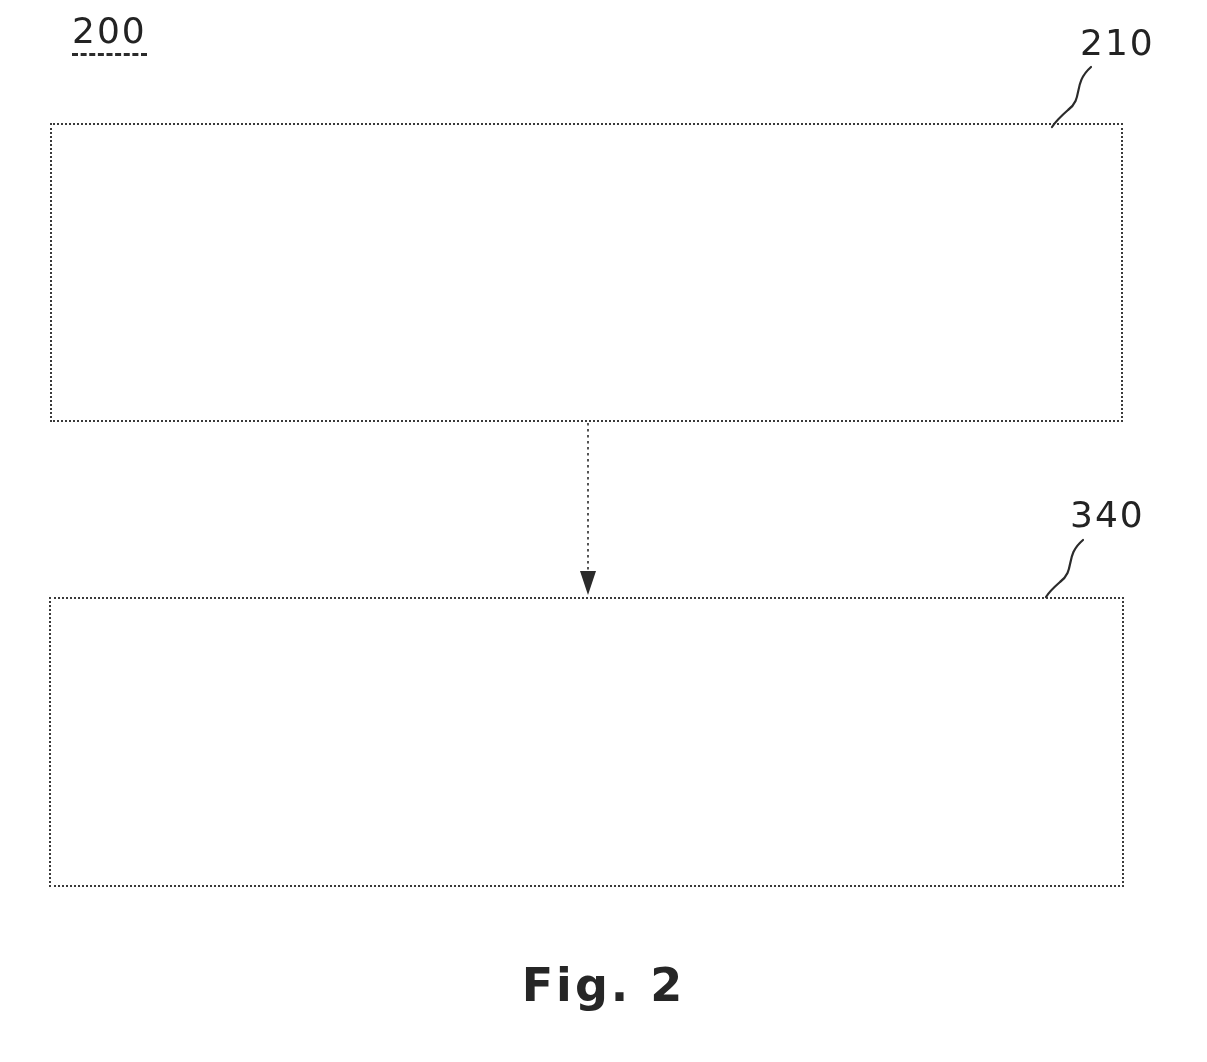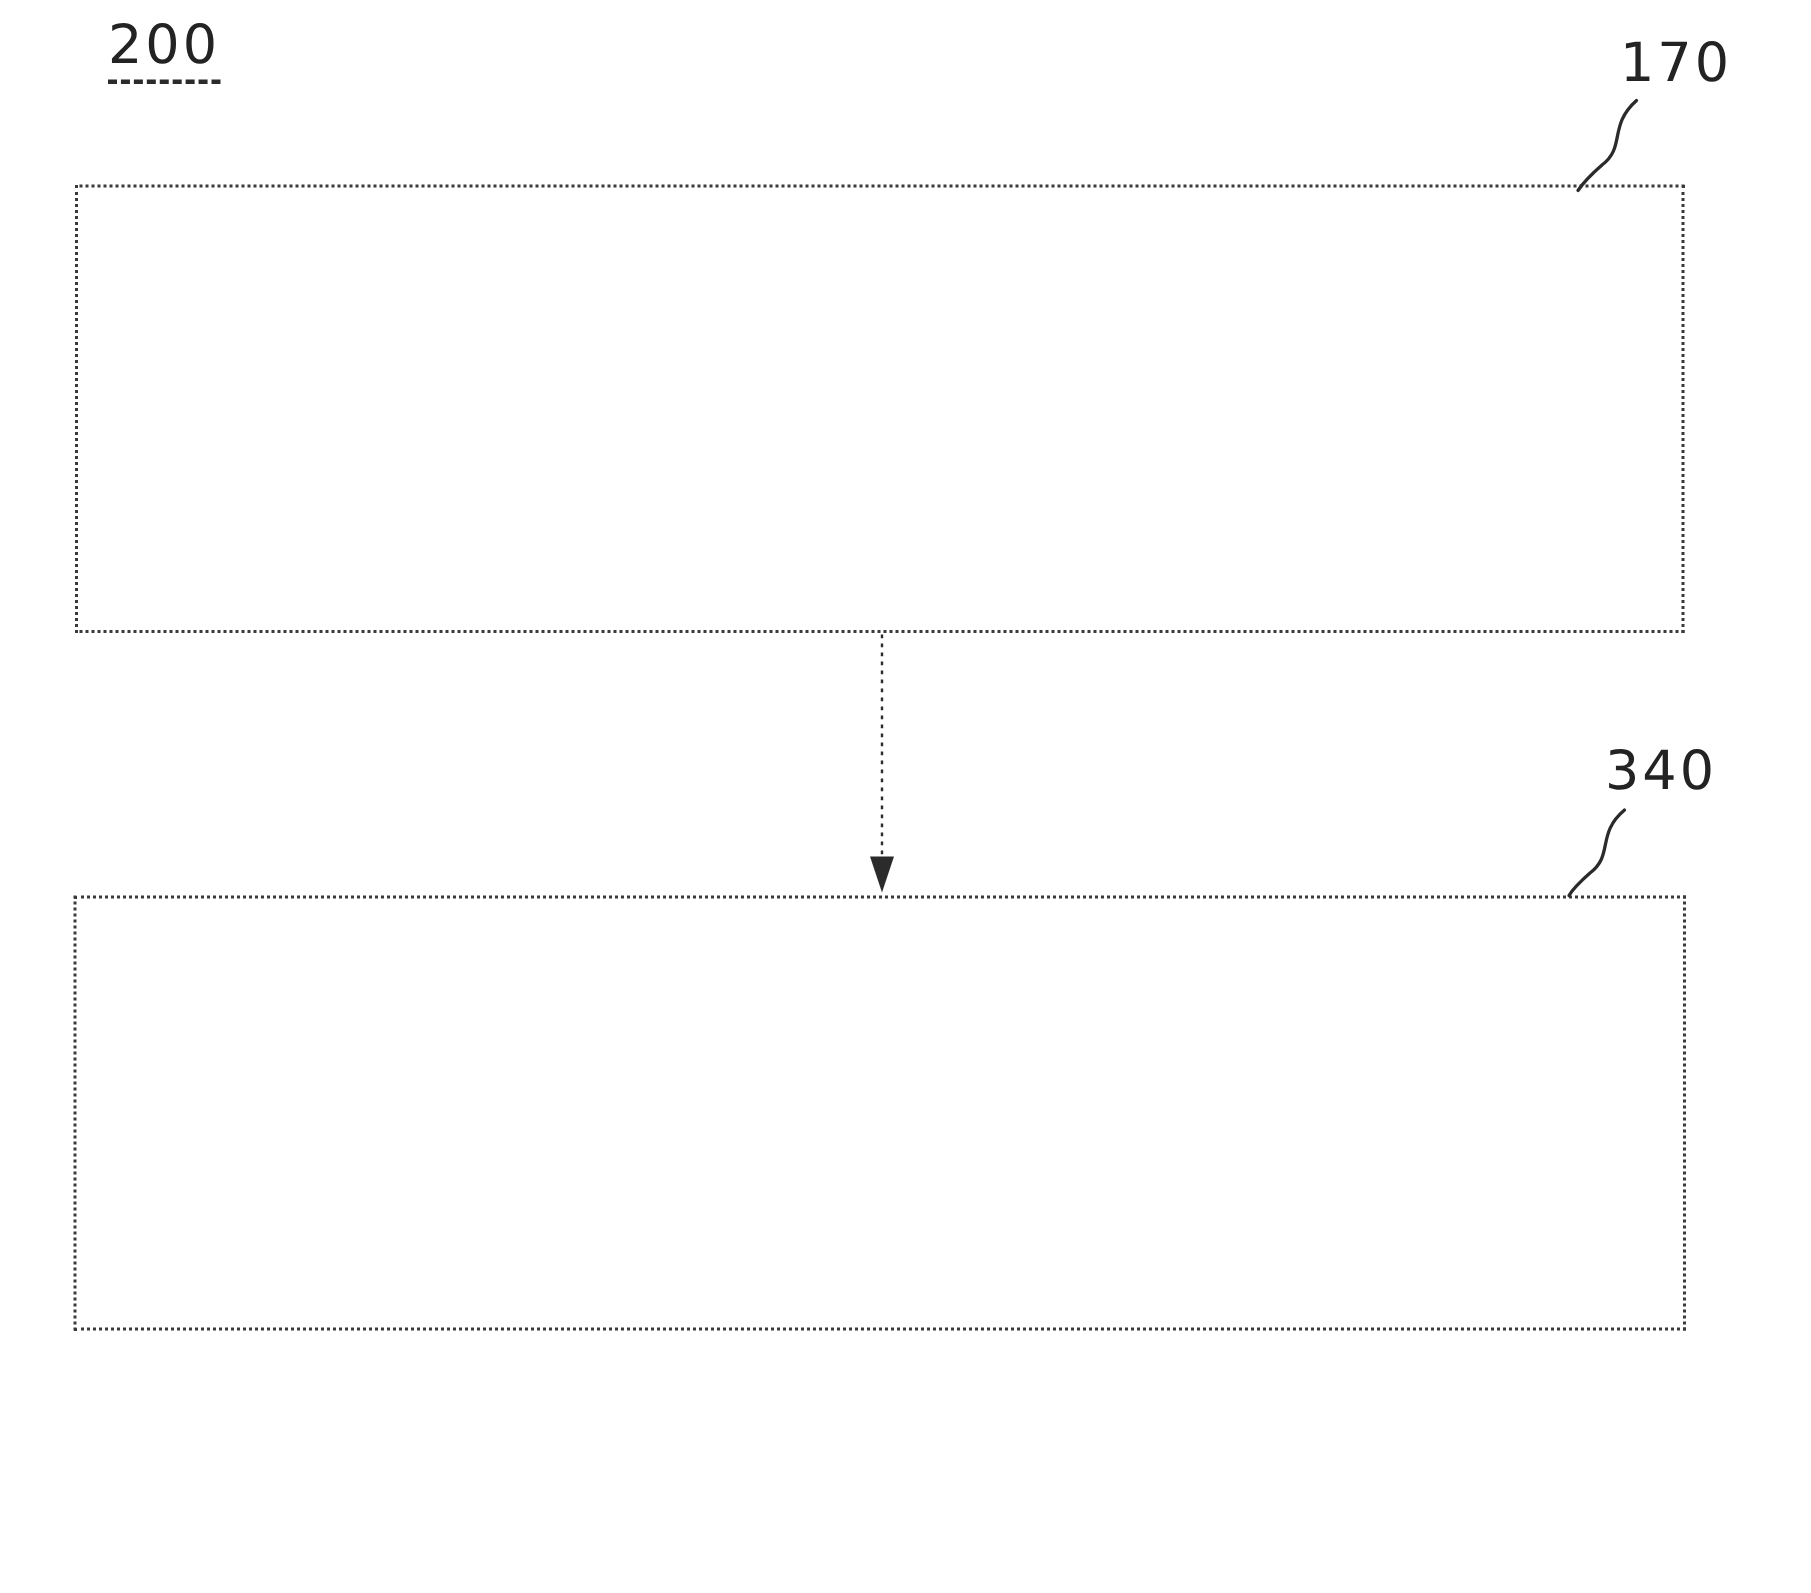--- a/index.html
+++ b/index.html
@@ -78,34 +78,35 @@
     user-select: none;
   }
 </style>
 </head>
 <body>
 
 <div class="canvas">
 
   <div class="ref-label figure-root-label">200</div>
 
-  <div class="ref-label label-210">170</div>
+  <div class="ref-label label-210">210</div>
 
   <div class="ref-label label-220">340</div>
 
   <div class="flow-box box-210"></div>
 
   <div class="flow-box box-220"></div>
 
   <svg class="svg-layer" viewBox="0 0 1207 1062" xmlns="http://www.w3.org/2000/svg">
 
     <g>
       <line x1="588" y1="423" x2="588" y2="578" stroke="#2b2b2b" stroke-width="1.6" stroke-dasharray="2.5 3.5"></line>
       <polygon points="588,595 580,571 596,571" fill="#2b2b2b"></polygon>
     </g>
 
     <path d="M 1091 67 C 1072 84, 1084 98, 1068 110 C 1060 117, 1056 121, 1052 127" fill="none" stroke="#2b2b2b" stroke-width="2.2" stroke-linecap="round"></path>
 
     <path d="M 1083 540 C 1064 556, 1076 570, 1060 582 C 1052 589, 1049 592, 1046 597" fill="none" stroke="#2b2b2b" stroke-width="2.2" stroke-linecap="round"></path>
   </svg>
 
+  <div class="caption">Fig. 2</div>
 
 </div>
 
 </body></html>

